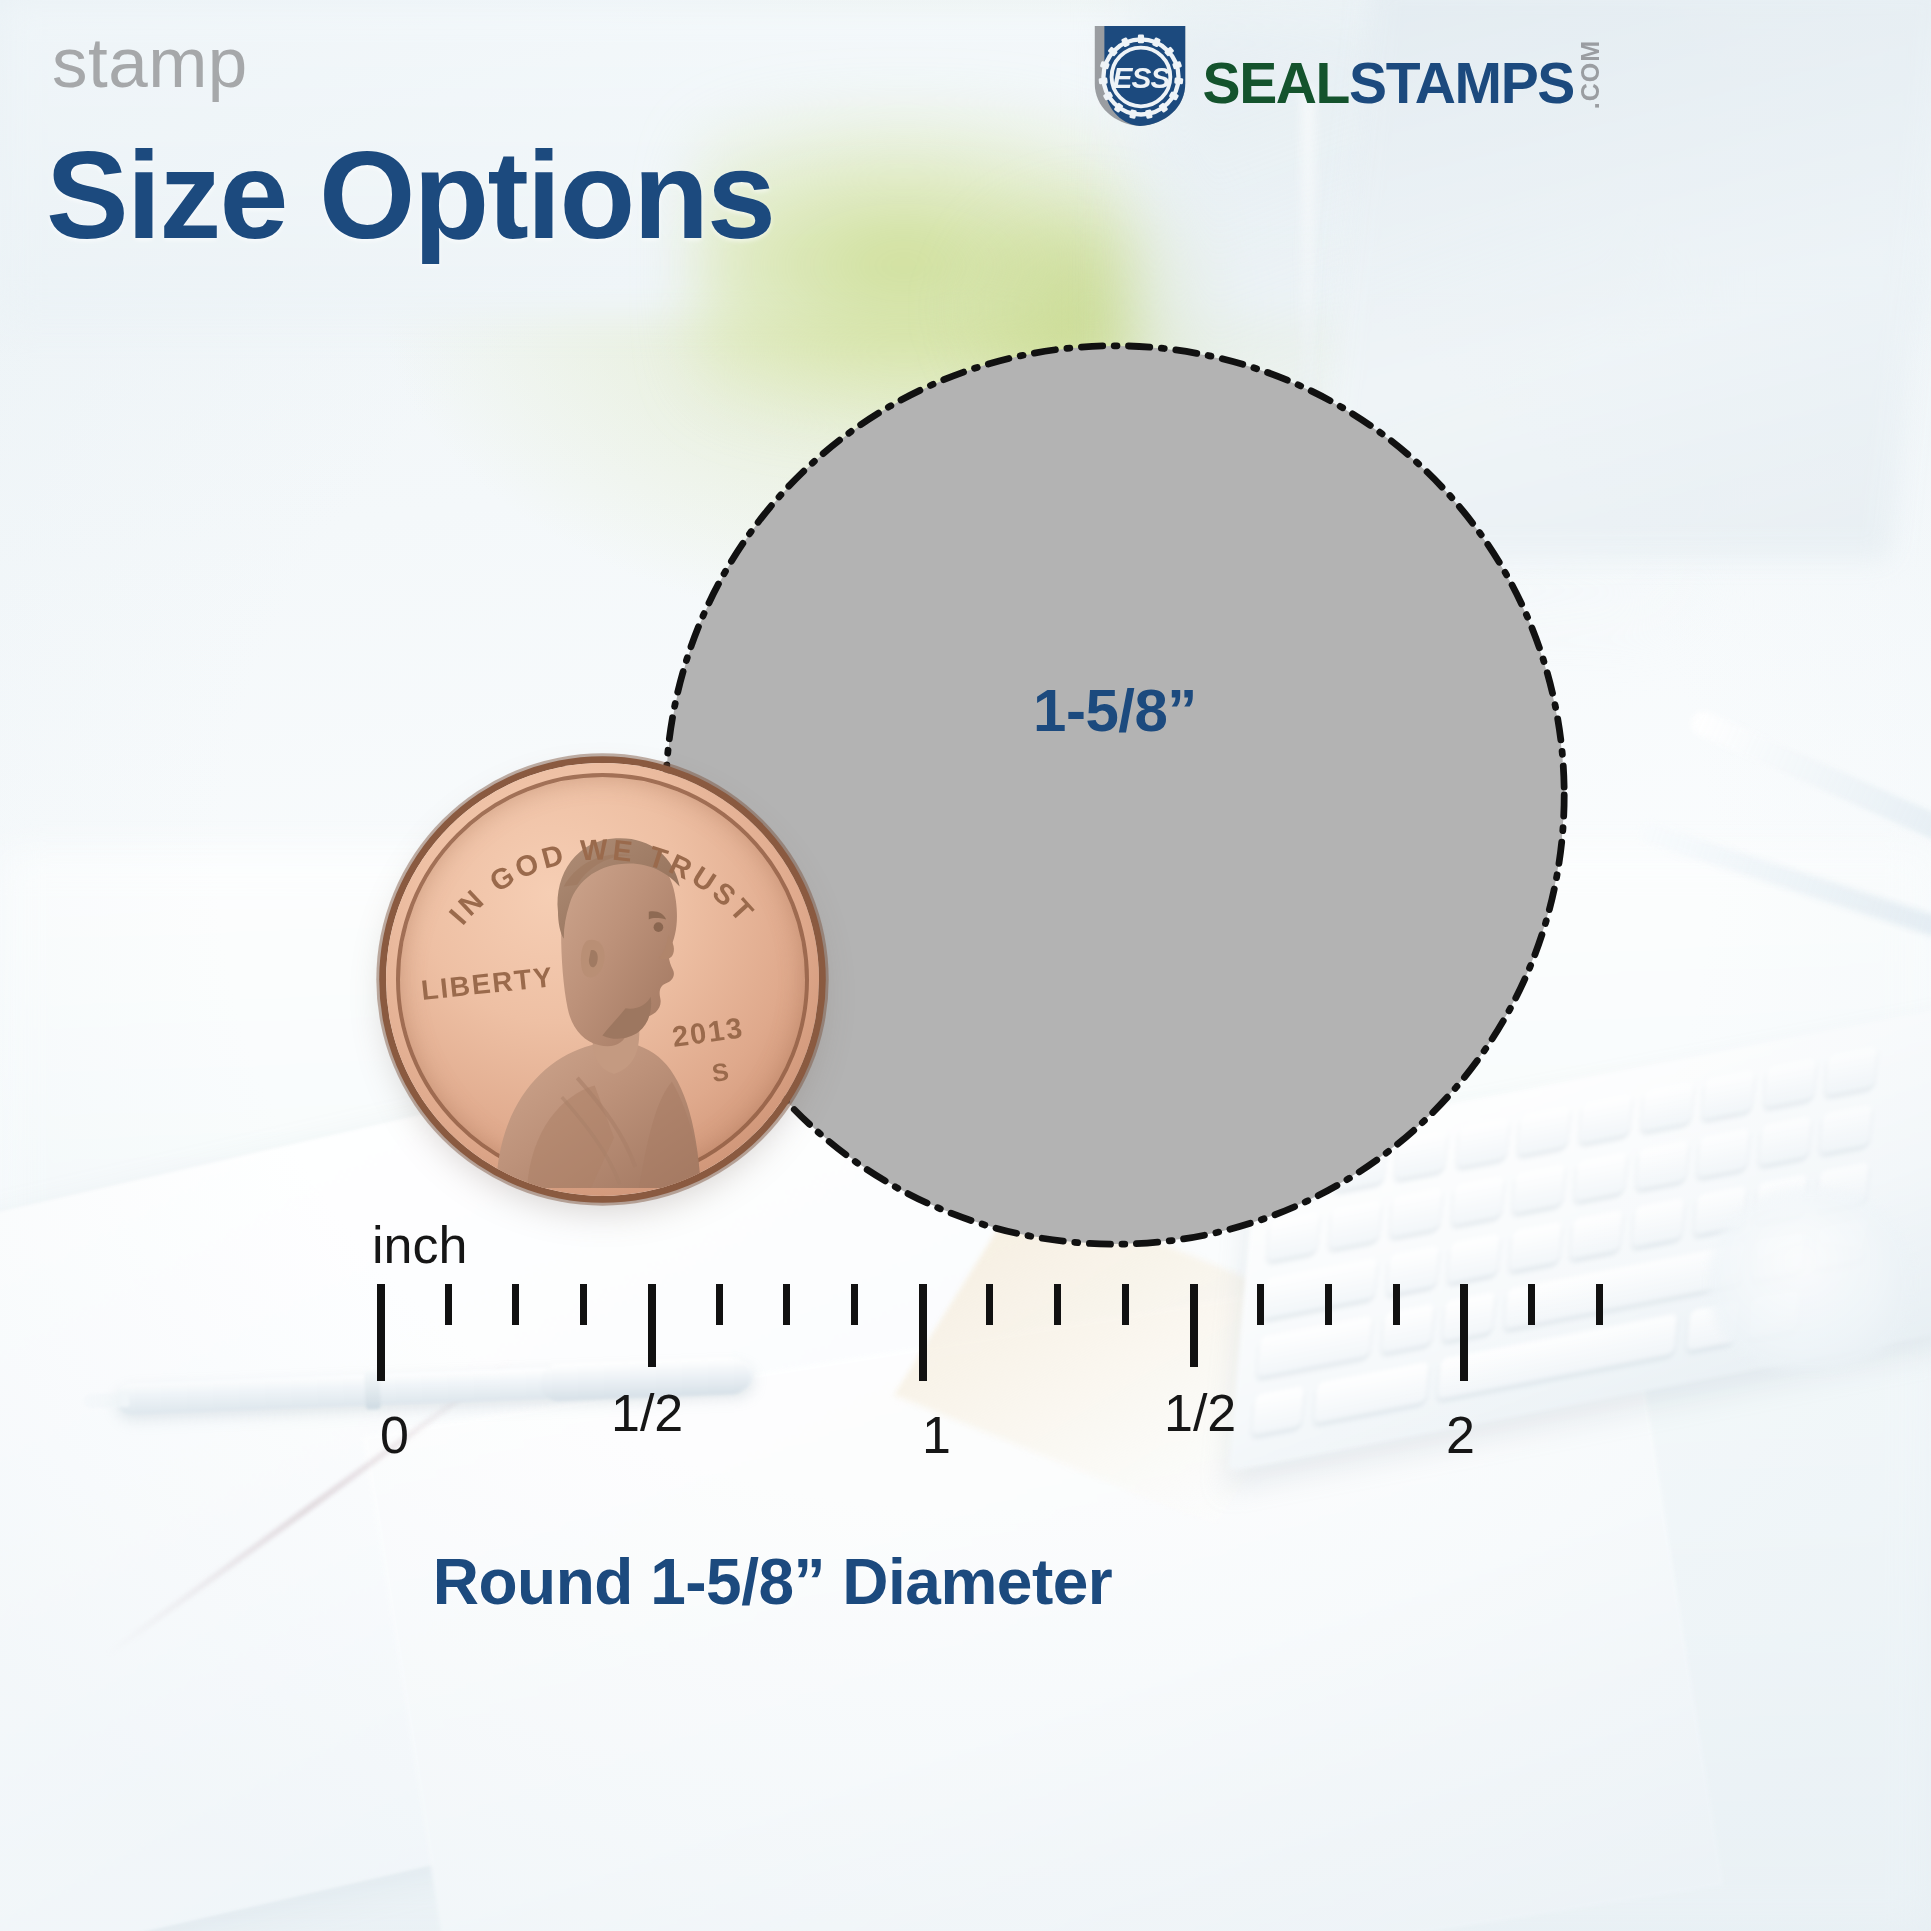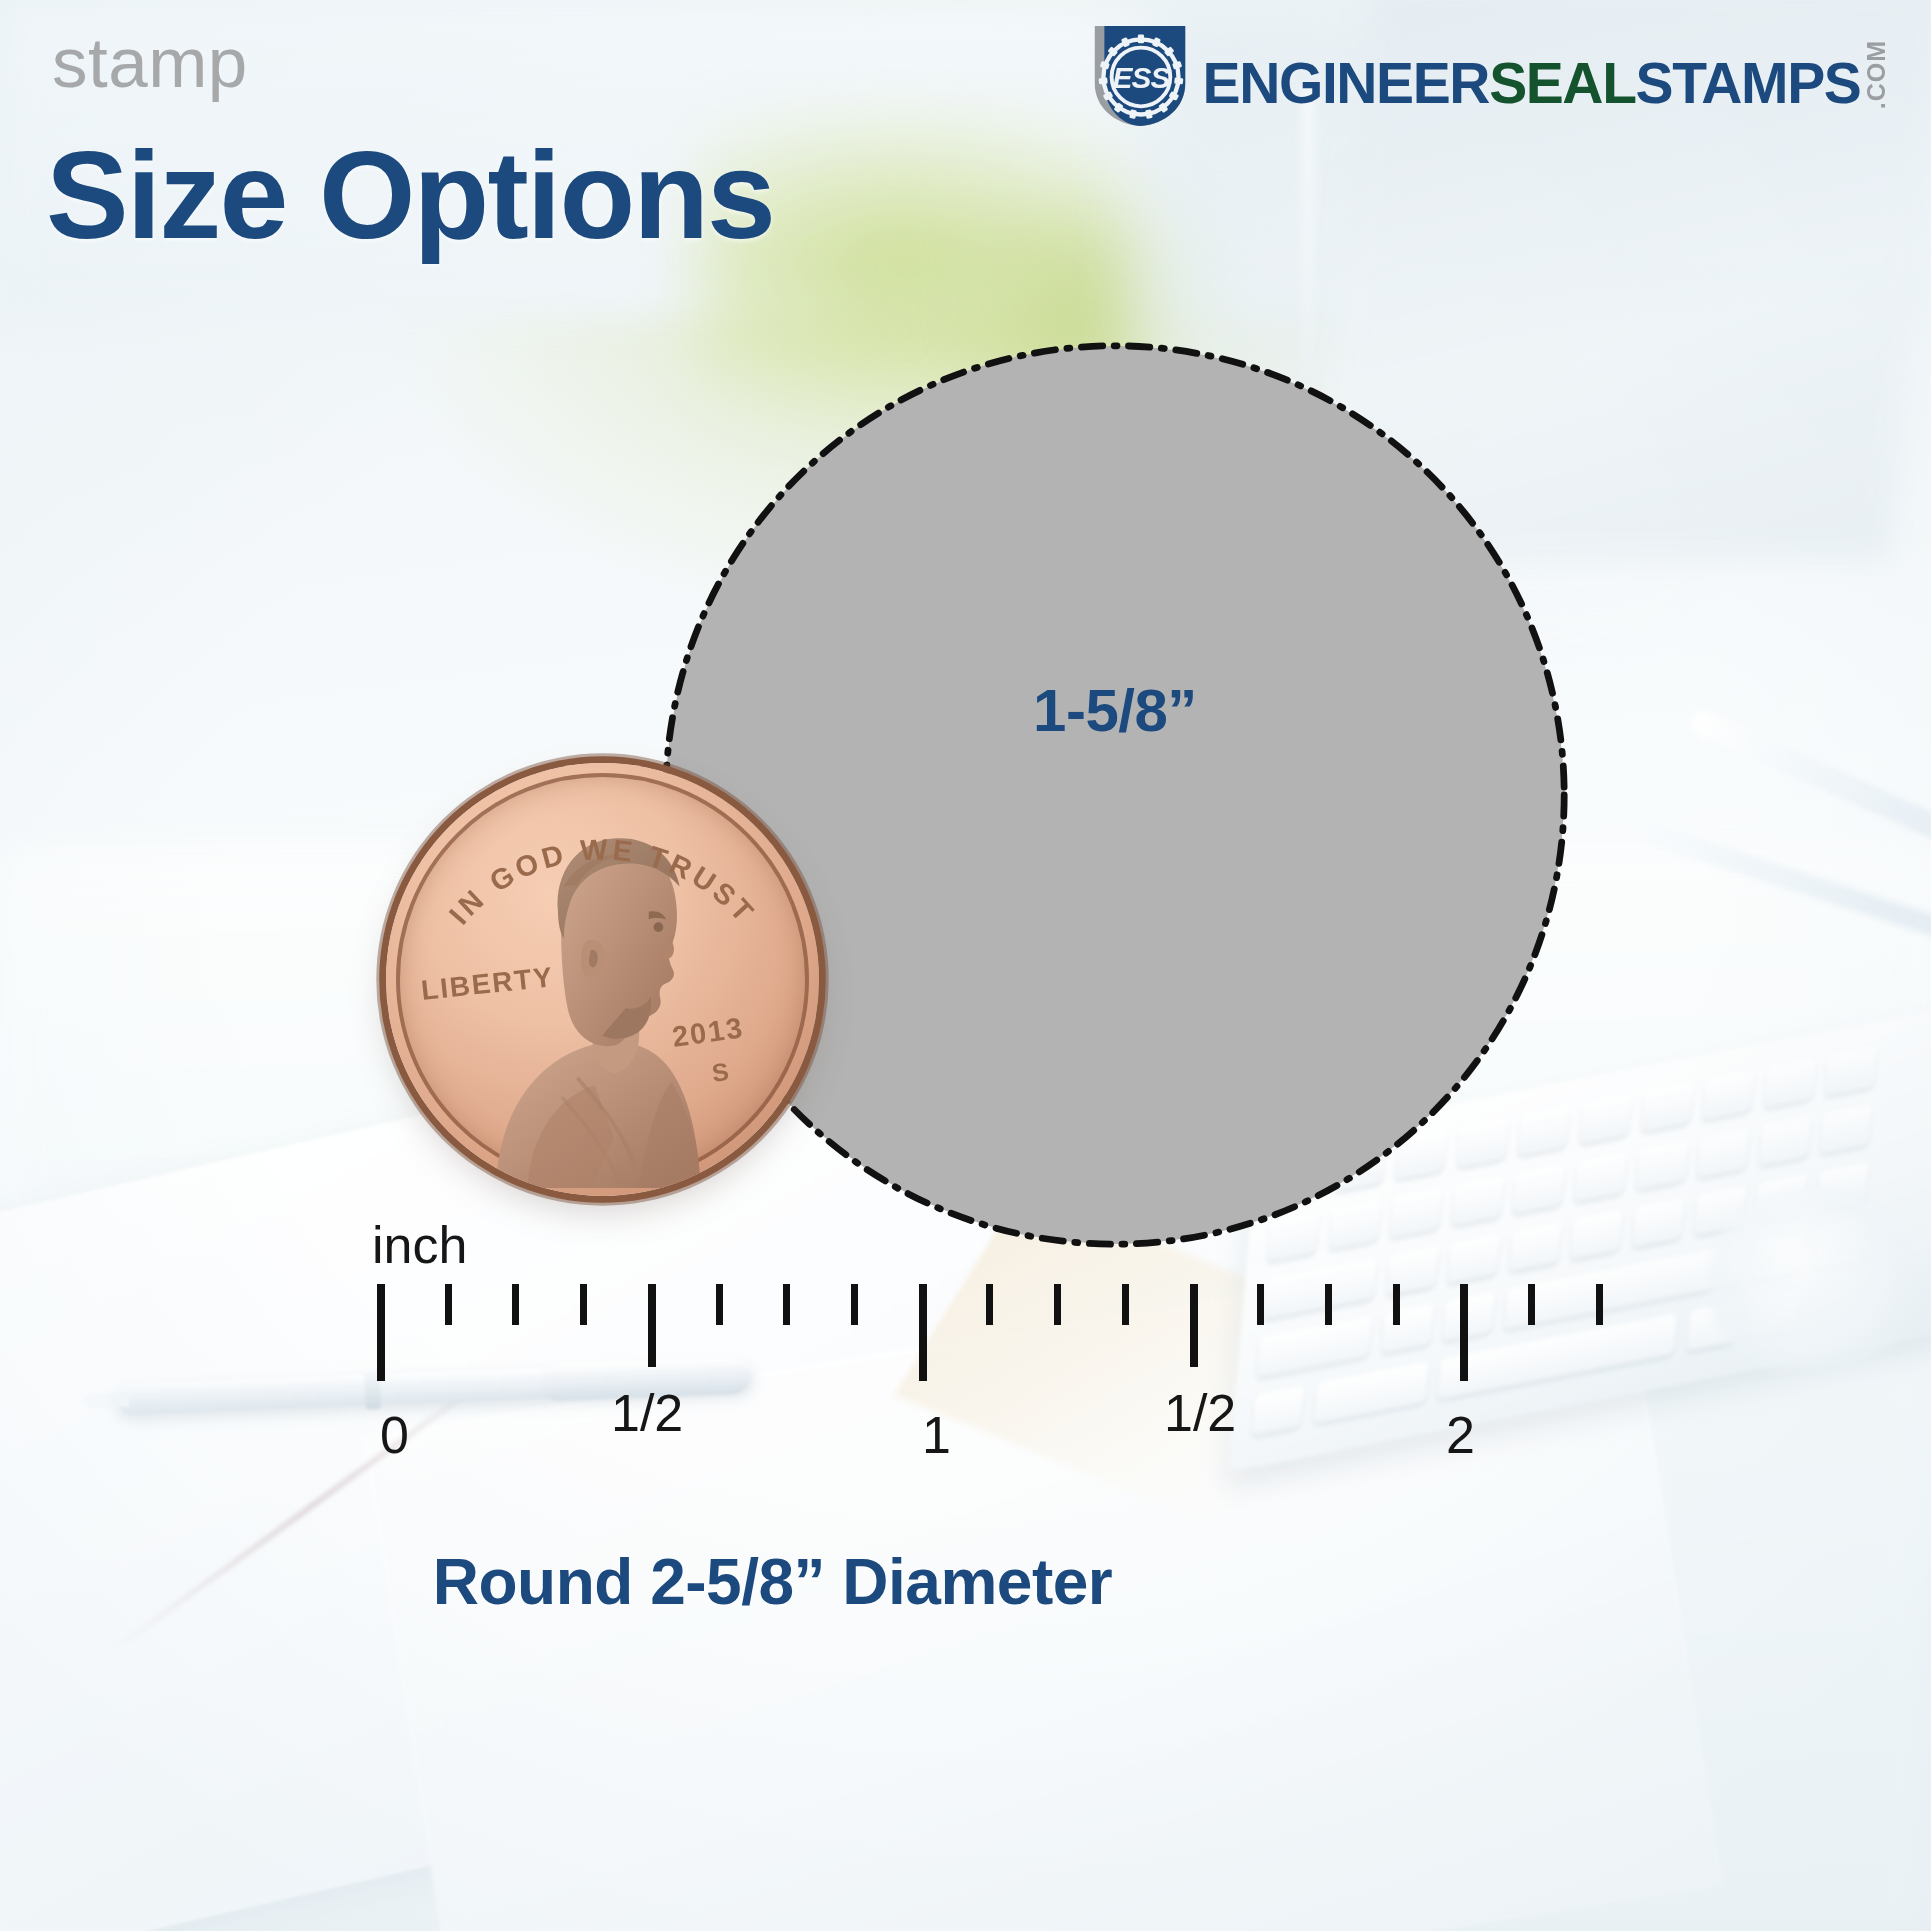--- a/index.html
+++ b/index.html
@@ -439,21 +439,20 @@
               <rect x="-3.2" y="-44" width="6.4" height="9" rx="1.4" transform="rotate(288)"></rect>
               <rect x="-3.2" y="-44" width="6.4" height="9" rx="1.4" transform="rotate(312)"></rect>
               <rect x="-3.2" y="-44" width="6.4" height="9" rx="1.4" transform="rotate(336)"></rect>
             </g>
           </g>
           <text x="0" y="11" text-anchor="middle" font-family="Liberation Sans, sans-serif" font-size="31" font-weight="700" fill="#eef3f7" letter-spacing="-1">ESS</text>
         </g>
       </svg>
     </div>
     <div class="logo-text">
-      <span class="lt-engineer">ENGINEER</span>
         <span class="lt-seal">SEAL</span>
         <span class="lt-stamps">STAMPS</span>
         <span class="lt-com">.COM</span>
     </div>
   </div>
 
   <div class="size-circle">
     <svg width="910" height="910" viewBox="0 0 942 942" aria-hidden="true">
       <circle cx="471" cy="471" r="465" fill="none" stroke="#111111" stroke-width="7" stroke-linecap="round" stroke-dasharray="22 12 3 12"></circle>
     </svg>
@@ -551,16 +550,16 @@
       </div>
     <div id="rnums">
         <div class="ruler-num" style="left: 380px; top: 1405px;">0</div>
         <div class="ruler-num" style="left: 611px; top: 1383px;">1/2</div>
         <div class="ruler-num" style="left: 922px; top: 1405px;">1</div>
         <div class="ruler-num" style="left: 1164px; top: 1383px;">1/2</div>
         <div class="ruler-num" style="left: 1446px; top: 1405px;">2</div>
       </div>
   </div>
 
-  <div class="bottom-caption">Round 2-5/8” Diameter</div>
+  <div class="bottom-caption">Round 1-5/8” Diameter</div>
 
 </div>
 
 
 </body></html>

